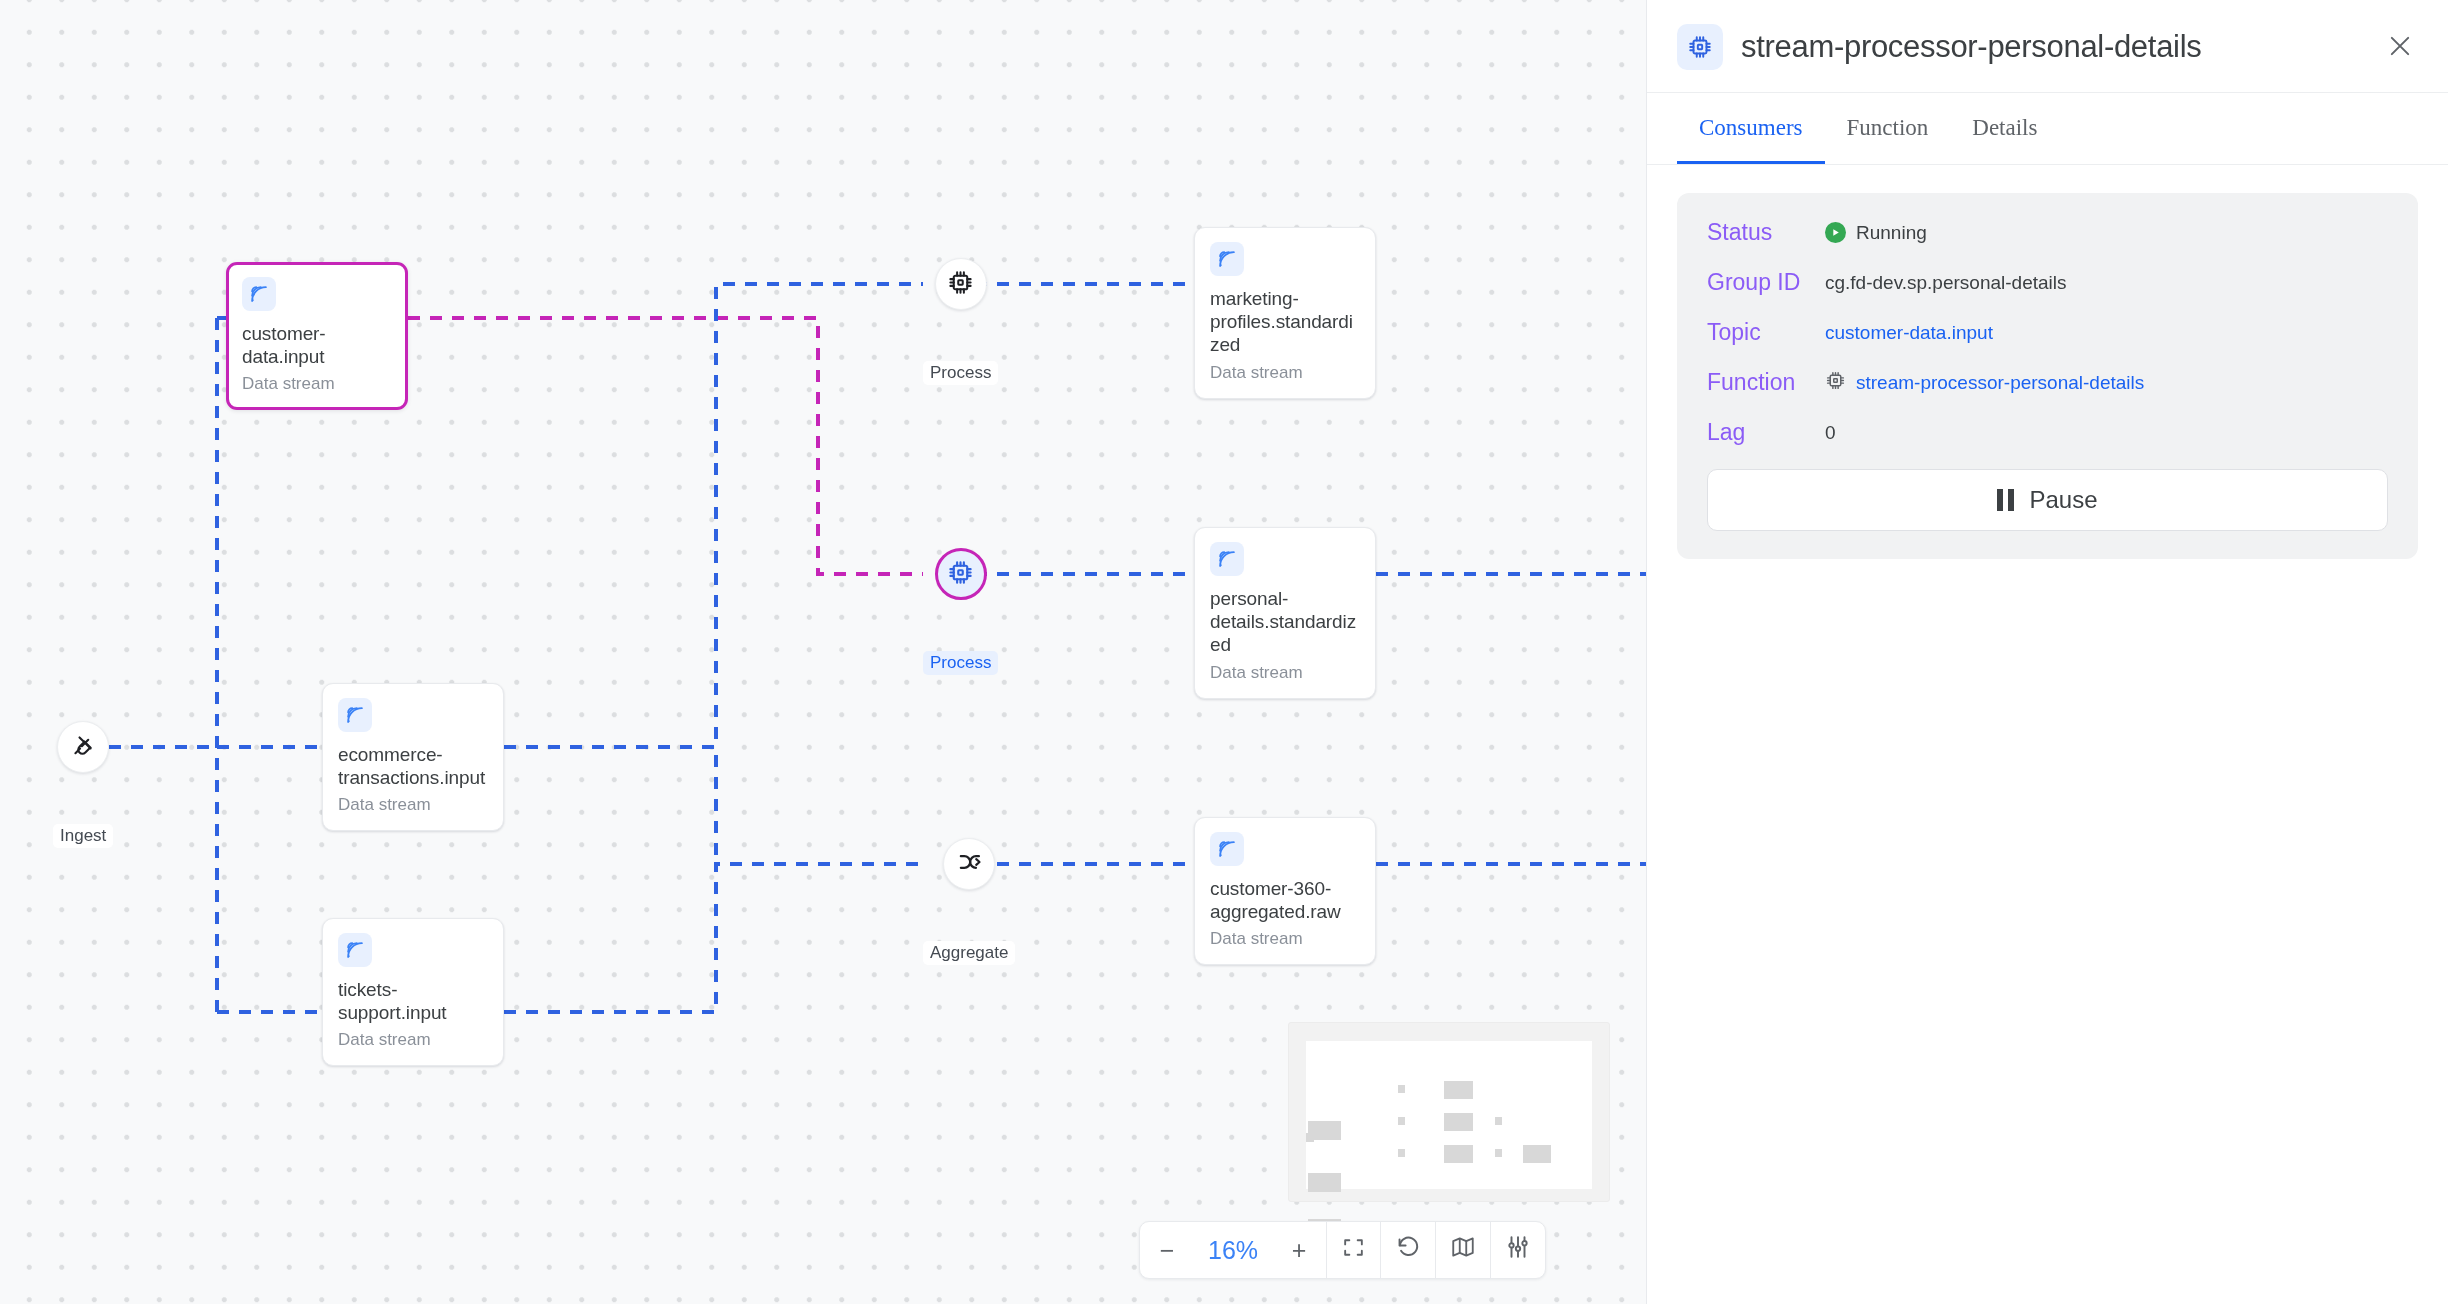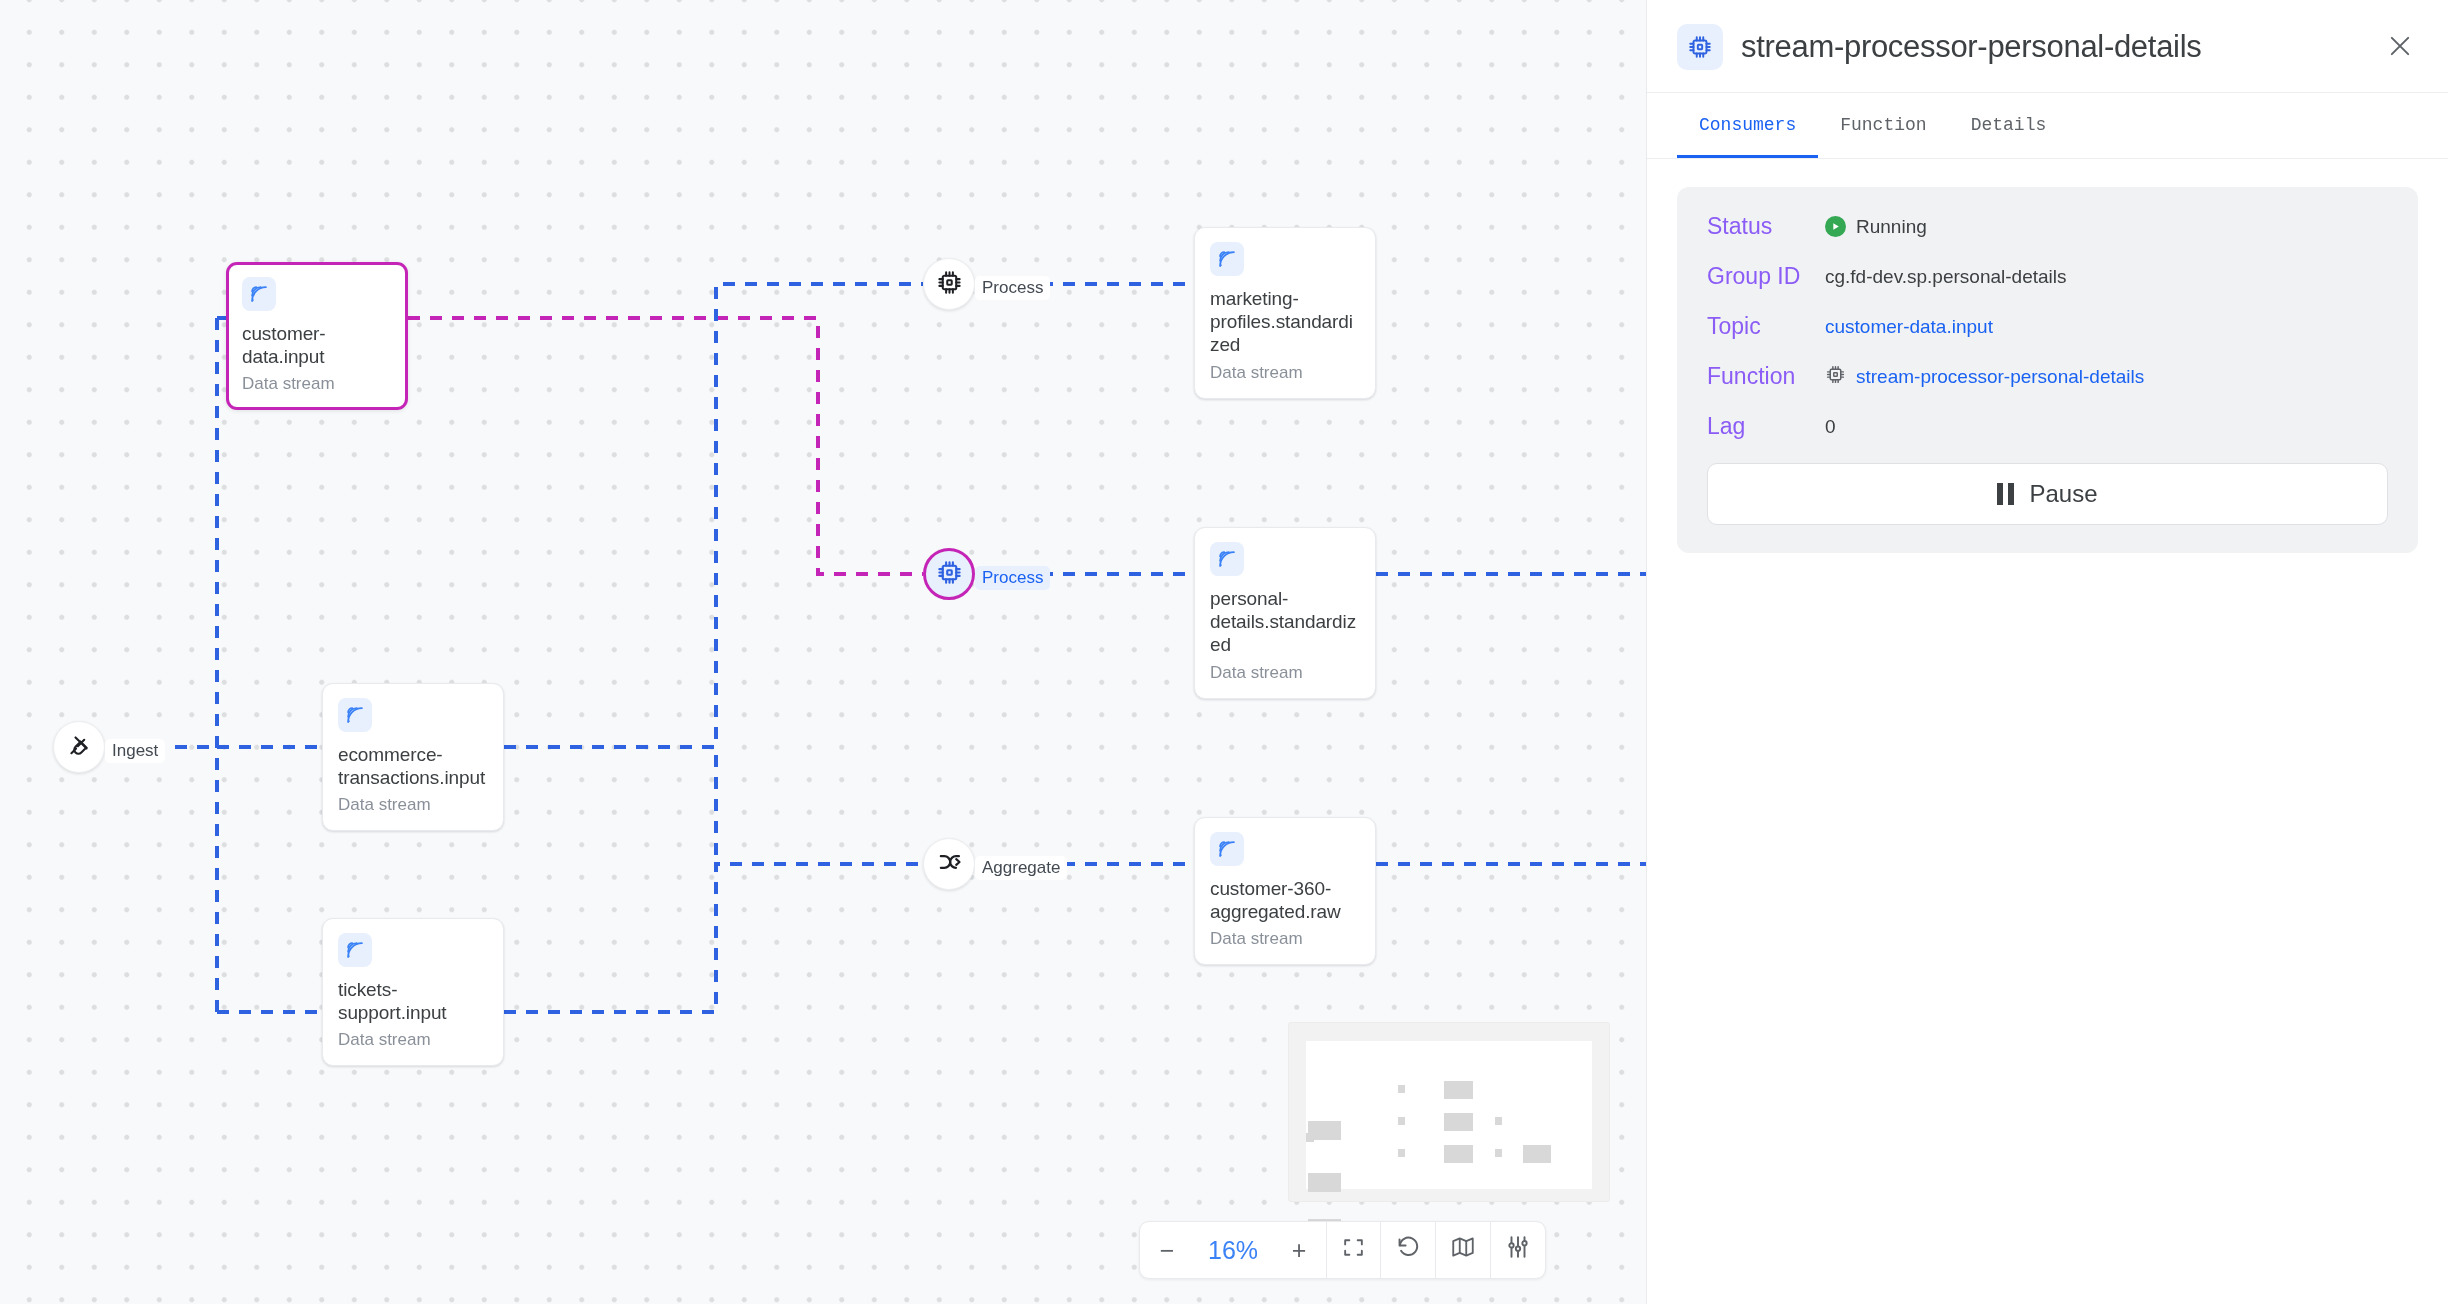--- a/index.html
+++ b/index.html
@@ -72,21 +72,21 @@
     display: flex; align-items: center; justify-content: center;
     margin-bottom: 11px;
   }
   .stream-title {
     font-size: 19px; color: #3c4043; line-height: 1.22;
     letter-spacing: -.1px; word-break: break-word;
   }
   .stream-sub { font-size: 17px; color: #8a9099; margin-top: 6px; }
 
   
-  .op-node { position: absolute; z-index: 22; display: flex; flex-direction: row; align-items: center; }
+  .op-node { position: absolute; z-index: 22; display: flex; flex-direction: column; align-items: center; gap: 44px; }
   .op-circle {
     width: 52px; height: 52px; border-radius: 50%;
     background: #ffffff; border: 1px solid #eceef0;
     box-shadow: 0 1px 3px rgba(16,24,40,.12);
     display: flex; align-items: center; justify-content: center;
   }
   .op-node.selected .op-circle { background: #e8f0fe; border: 3px solid #c525b7; box-shadow: none; }
   .op-label {
     margin-top: 7px; font-size: 17px; color: #444a52;
     background: #ffffff; border-radius: 5px; padding: 2px 7px; white-space: nowrap;
@@ -128,23 +128,23 @@
     padding: 24px 28px 22px 30px; border-bottom: 1px solid #eceef0;
   }
   #panel-chip {
     width: 46px; height: 46px; border-radius: 10px; background: #e8f0fe;
     display: flex; align-items: center; justify-content: center; flex: 0 0 auto;
   }
   #panel-title { flex: 1; font-size: 31px; color: #3c4043; letter-spacing: -.3px; }
   #panel-close { background: transparent; border: 0; cursor: pointer; padding: 6px; color: #5f6368; display: flex; }
   #tabs { display: flex; gap: 0; padding: 0 30px; border-bottom: 1px solid #eceef0; }
   .tab {
-    padding: 22px 22px 20px 22px; font-size: 18px; color: #5f6368;
+    padding: 22px 22px 20px 22px; font-size: 23px; color: #5f6368;
     background: transparent; border: 0; border-bottom: 3px solid transparent;
-    cursor: pointer; font-family: Liberation Mono, monospace;
+    cursor: pointer; font-family: Liberation Serif, serif;
   }
   .tab.active { color: #1a62f2; border-bottom-color: #1a62f2; }
   #panel-body { padding: 28px 30px; }
   #info-card { background: #f1f2f3; border-radius: 12px; padding: 26px 30px 28px 30px; }
   .row { display: flex; align-items: center; margin-bottom: 23px; }
   .row-label { width: 118px; flex: 0 0 auto; font-size: 23px; color: #8b5cf6; }
   .row-value { font-size: 19px; color: #3c4043; display: flex; align-items: center; gap: 10px; }
   .row-value.link { color: #1a62f2; cursor: pointer; }
   .status-dot {
     width: 21px; height: 21px; border-radius: 50%; background: #34a853; flex: 0 0 auto;

